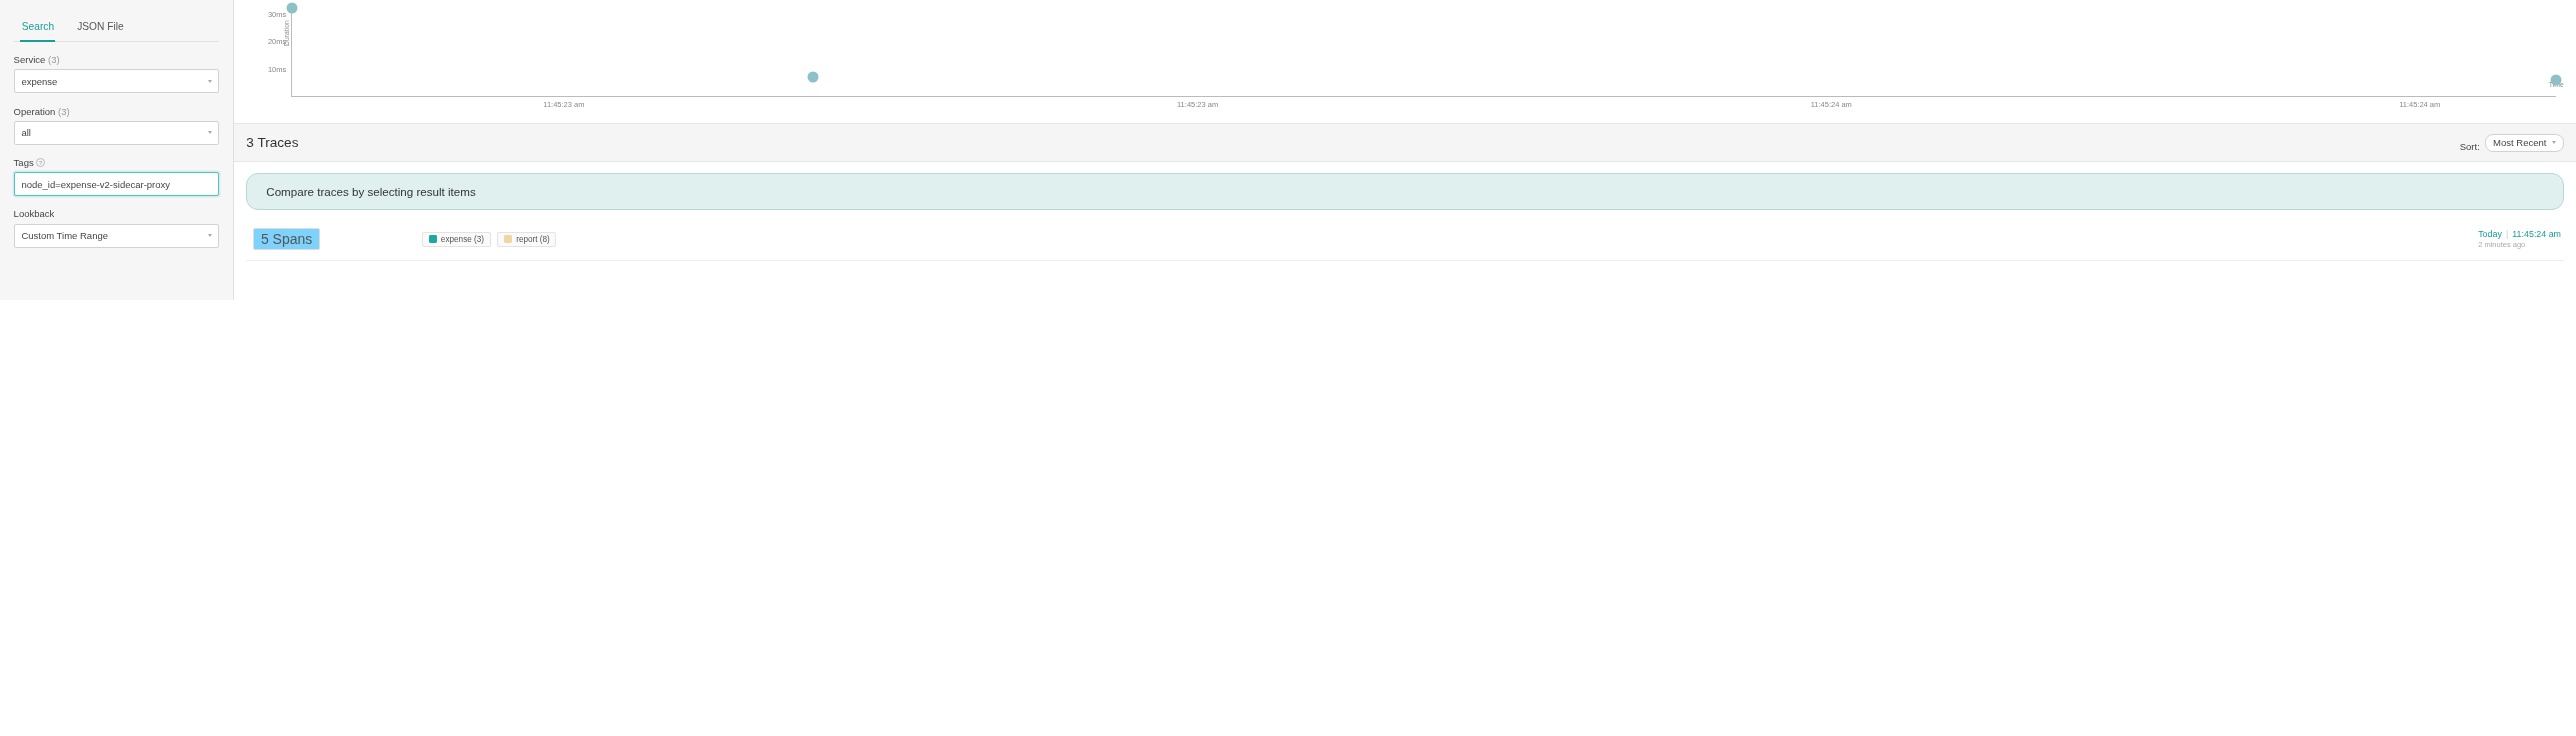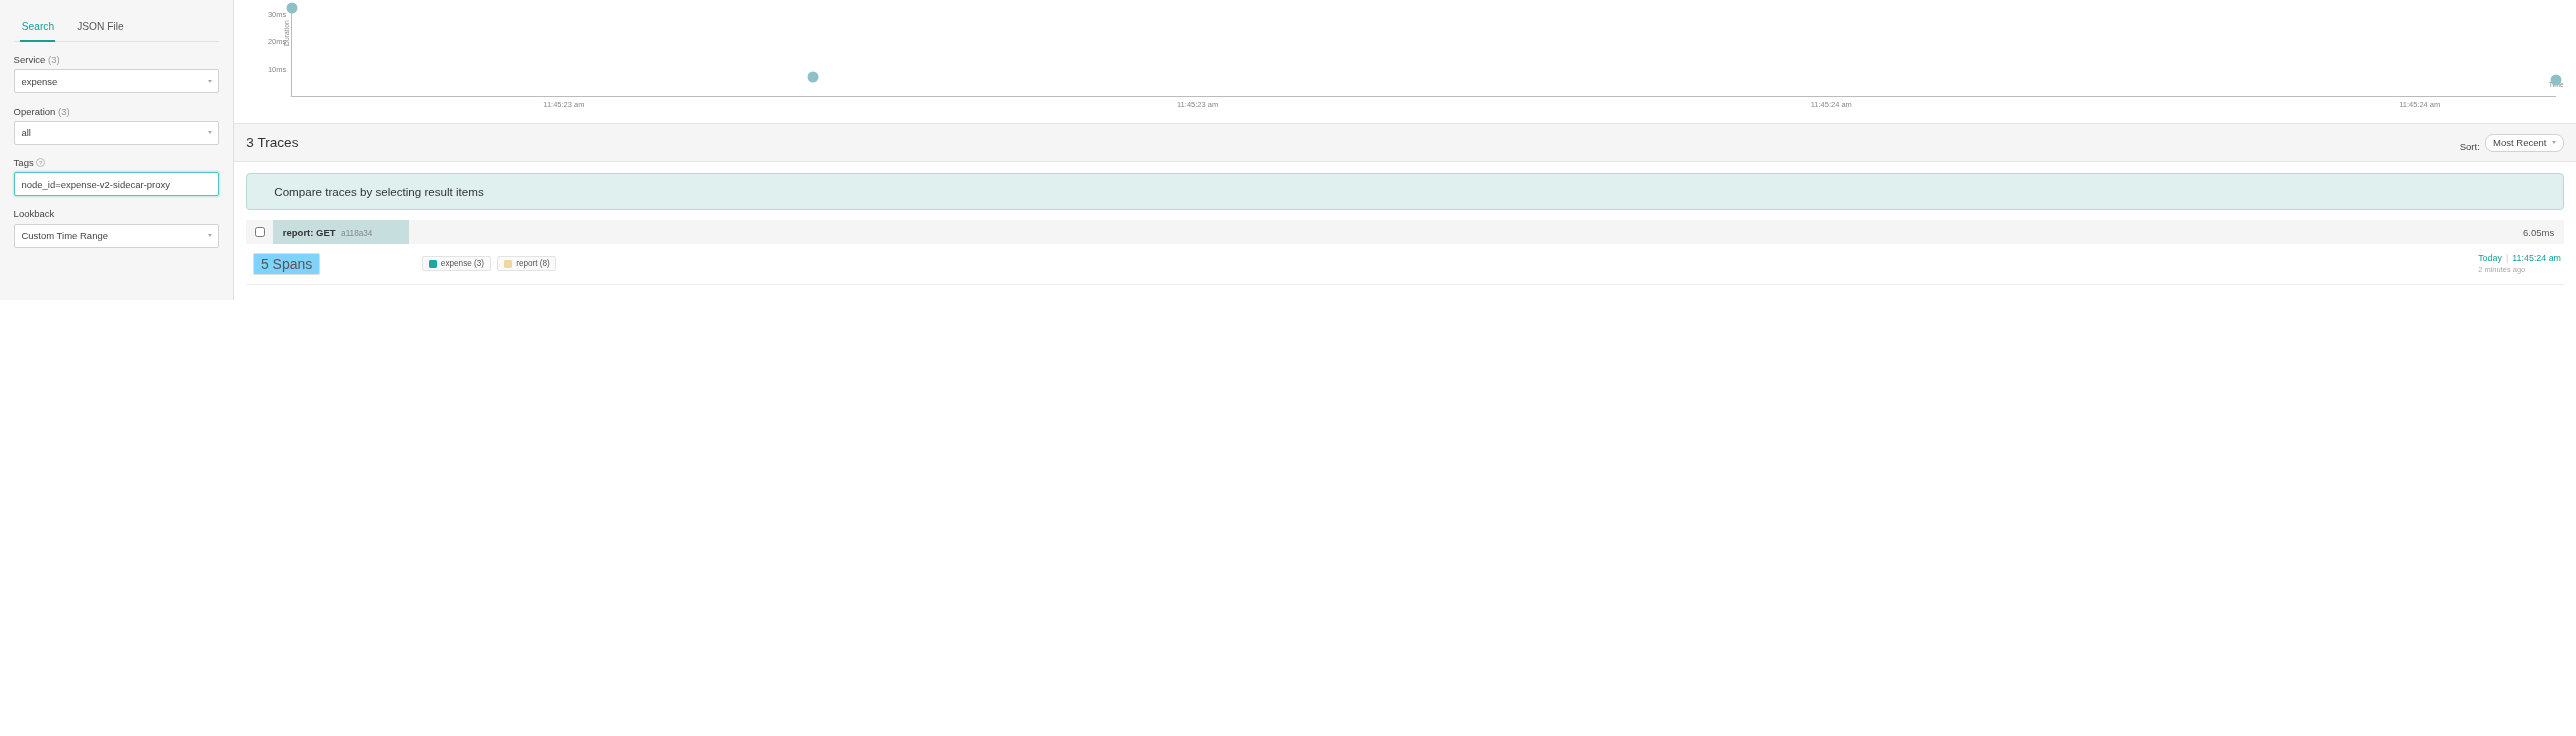--- a/index.html
+++ b/index.html
@@ -161,22 +161,22 @@
       padding: 2.7px 6.8px;
       display: flex;
       align-items: center;
       gap: 5.5px;
       cursor: pointer;
     }
     .compare-banner {
       margin: 11px 12.3px 9.5px 12.3px;
       background: #dff0ef;
       border: 0.7px solid #b6d9d7;
-      border-radius: 4px;
-      padding: 11px 27px;
+      border-radius: 12px;
+      padding: 11px 19px;
       font-size: 11.6px;
       color: #333;
     }
     .trace-row {
       margin: 0 12.3px;
       border-bottom: 0.7px solid #eee;
     }
     .trace-head {
       background: #f5f5f5;
       display: flex;
@@ -321,30 +321,20 @@
       <div class="sort-select">
         <span>Most Recent</span>
         <span class="chevron-down"></span>
       </div>
     </div>
   </div>
 
   <div class="compare-banner">Compare traces by selecting result items</div>
 
   <div class="trace-row">
-    <div class="trace-head">
-      <div class="trace-checkbox">
-        <input type="checkbox" style="">
-      </div>
-      <div class="trace-title-wrap">
-        <span class="trace-title">report: GET</span>
-        <span class="trace-id">a118a34</span>
-      </div>
-      <div class="trace-duration">6.05ms</div>
-    </div>
     <div class="trace-meta">
       <div class="span-badge">5 Spans</div>
       <div class="svc-tags" id="svc-tags">
           <div class="svc-tag">
             <span class="svc-swatch" style="background: rgb(31, 168, 163);"></span>
             <span>expense (3)</span>
           </div>
           <div class="svc-tag">
             <span class="svc-swatch" style="background: rgb(240, 215, 162);"></span>
             <span>report (8)</span>

